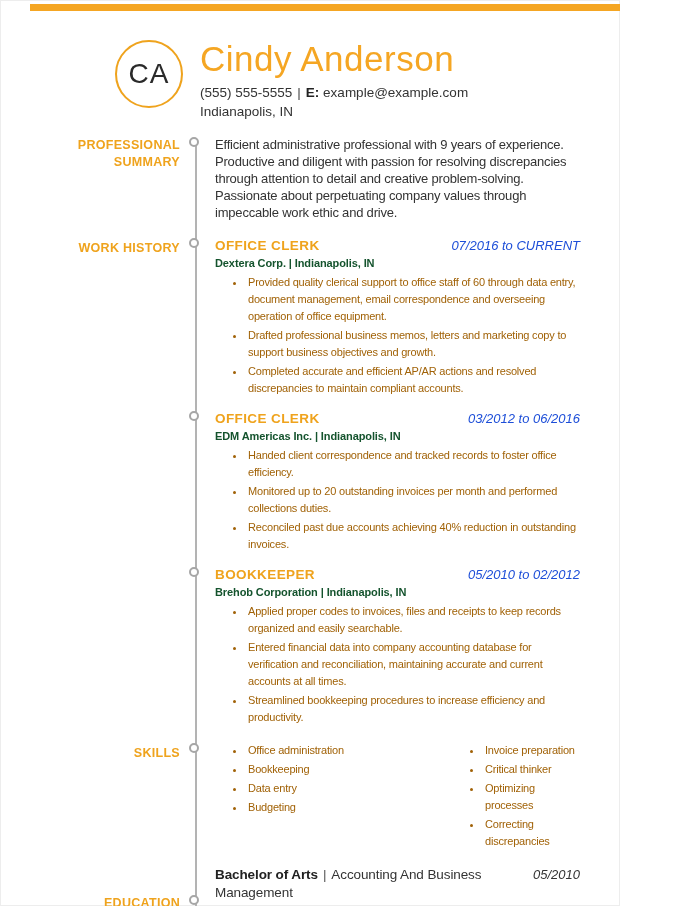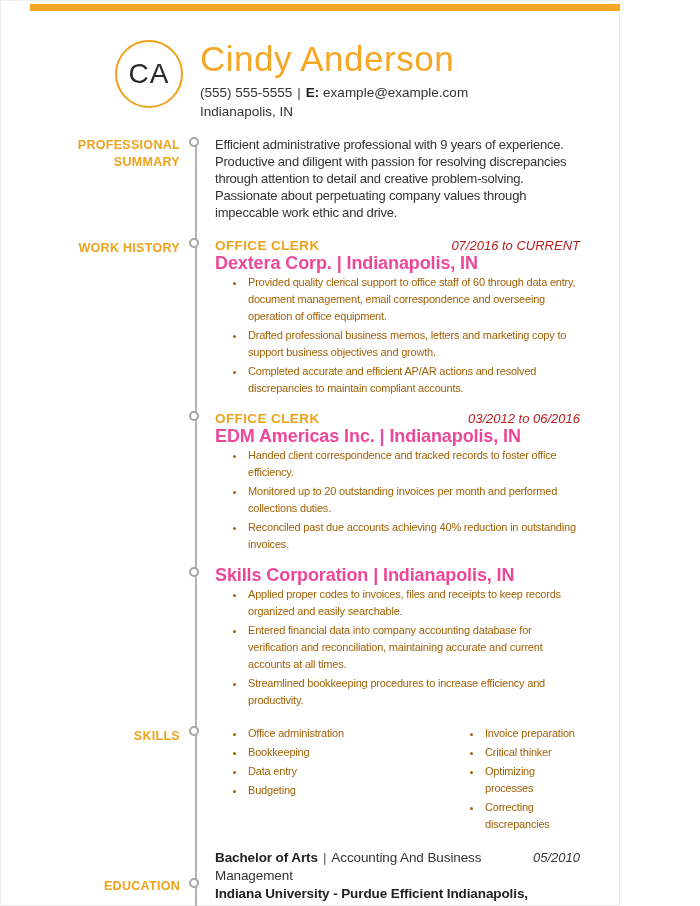--- a/index.html
+++ b/index.html
@@ -49,22 +49,22 @@
   
   .section { margin-bottom:16px; }
   .job { margin-bottom:13px; }
   .job:last-child { margin-bottom:0; }
   
   .title-row { display:flex; justify-content:space-between; align-items:baseline;text-align:center; }
   .job-title {
     color:var(--accent,#efa31d); font-weight:bold; font-size:13.5px;
     letter-spacing:0.4px; line-height:17px; text-transform:uppercase;
   }
-  .job-dates { font-size:13px; font-style:italic; color:#b91c1c; white-space:nowrap; }
-  .employer { font-size:18px; font-weight:bold; color:#ec4899; line-height:18px; letter-spacing:-0.1px; }
+  .job-dates { font-size:13px; font-style:italic; color:#1d4ed8; white-space:nowrap; }
+  .employer { font-size:11px; font-weight:bold; color:#14532d; line-height:18px; letter-spacing:-0.1px; }
   ul.bullets { margin:2px 0 0 0; padding-left:31px; list-style:disc; }
   ul.bullets li { font-size:11px; line-height:17px; color:#a16207; letter-spacing:-0.2px; padding-left:2px; margin-bottom:2px; }
   ul.bullets li:last-child { margin-bottom:0; }
   
   .skills-cols { display:flex; }
   .skills-col1 { width:237px; flex:0 0 auto; }
   .skills-col2 { flex:1 1 auto; }
   .skills-cols ul.bullets { margin-top:0; }
   
   .edu-line1 { display:flex; justify-content:space-between; align-items:baseline; }
@@ -145,21 +145,25 @@
           </ul>
         </div>
       </div>
 
       <div class="row job">
         <div class="cell-label"></div>
         <div class="cell-marker">
             <span class="dot"></span>
           </div>
         <div class="cell-content">
-          <div class="employer"><span>Skills Corporation</span> <span>|</span> <span>Indianapolis, IN</span></div>
+          <div class="title-row">
+            <span class="job-title">Bookkeeper</span>
+            <span class="job-dates">05/2010 to 02/2012</span>
+          </div>
+          <div class="employer"><span>Brehob Corporation</span> <span>|</span> <span>Indianapolis, IN</span></div>
           <ul class="bullets">
             <li>Applied proper codes to invoices, files and receipts to keep records organized and easily searchable.</li>
             <li>Entered financial data into company accounting database for verification and reconciliation, maintaining accurate and current accounts at all times.</li>
             <li>Streamlined bookkeeping procedures to increase efficiency and productivity.</li>
           </ul>
         </div>
       </div>
 
     </div>
 

